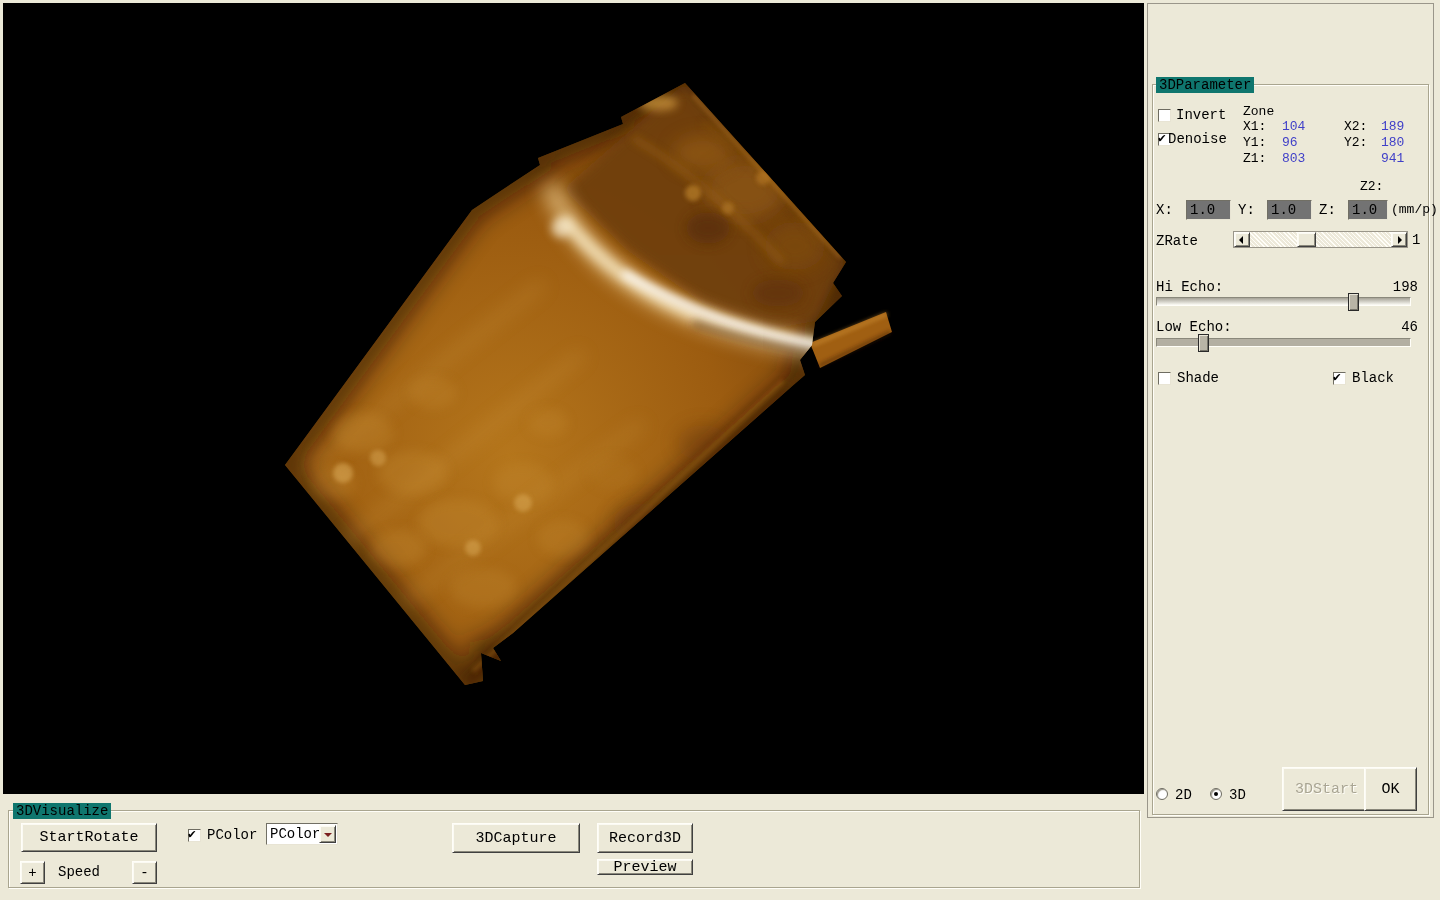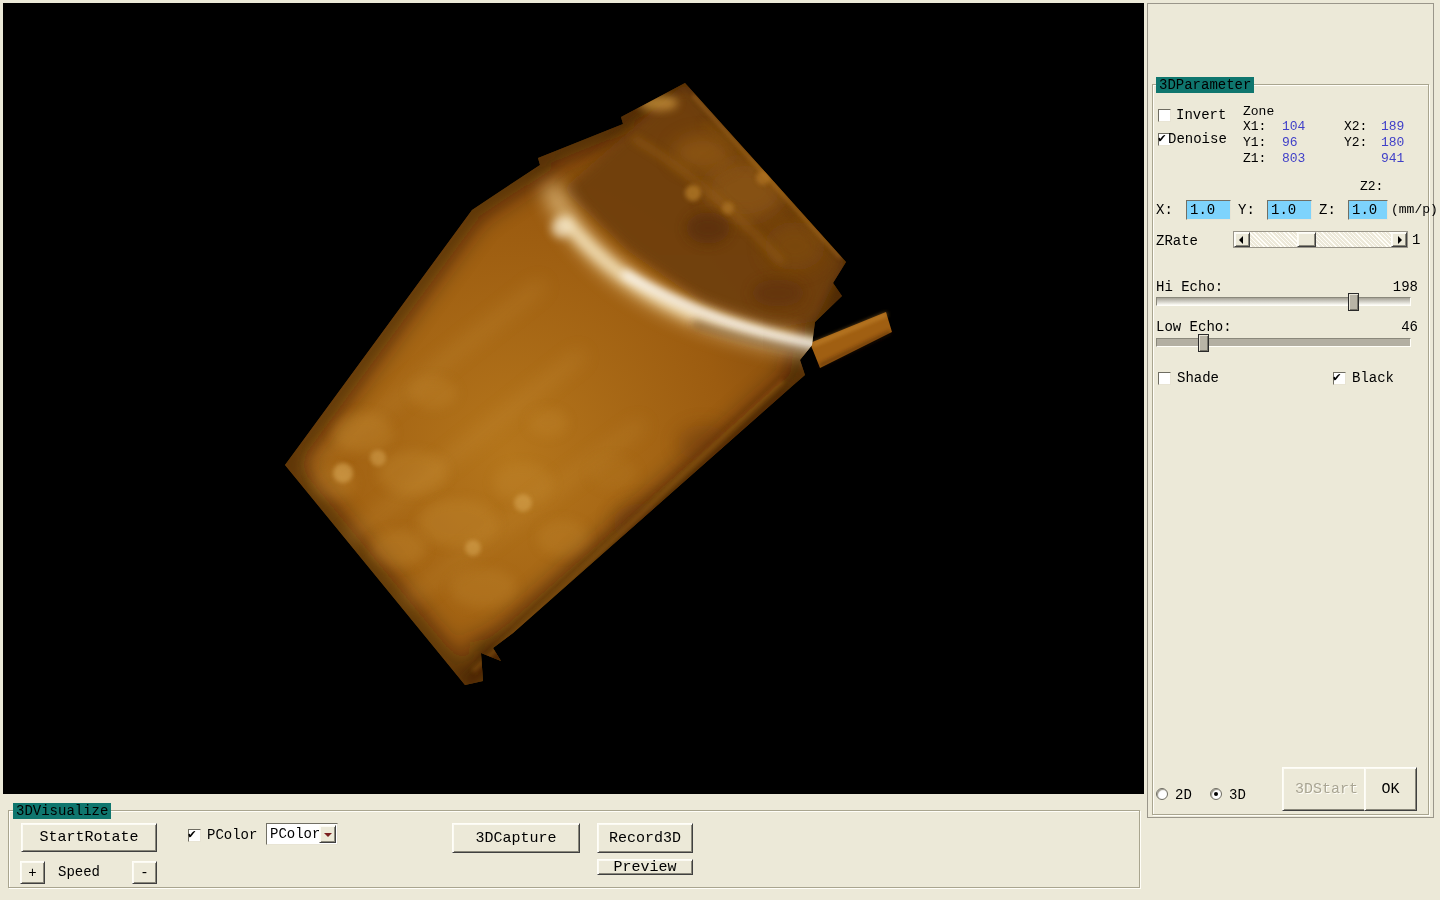--- a/index.html
+++ b/index.html
@@ -54,21 +54,21 @@
     background:#fff;
     border:1px solid #6e6c61;
     box-shadow: inset 1px 1px 1px #9a9789;
   }
   .radio.on::after {
     content:""; position:absolute; left:3px; top:3px;
     width:4px; height:4px; border-radius:50%; background:#000;
   }
   .tinput {
     position:absolute; height:20px;
-    background:#7dd3fc;
+    background:#737373;
     border:1px solid;
     border-color:#716f64 #e8e4d4 #e8e4d4 #716f64;
     font-family:"Liberation Mono", monospace;
     font-size:14px; padding:1px 3px; color:#000;
   }
   
   .slider { position:absolute; height:9px;
     background:linear-gradient(#a5a296,#fdfcf6);
     border:1px solid; border-color:#8a887b #fffef8 #fffef8 #8a887b;
   }

